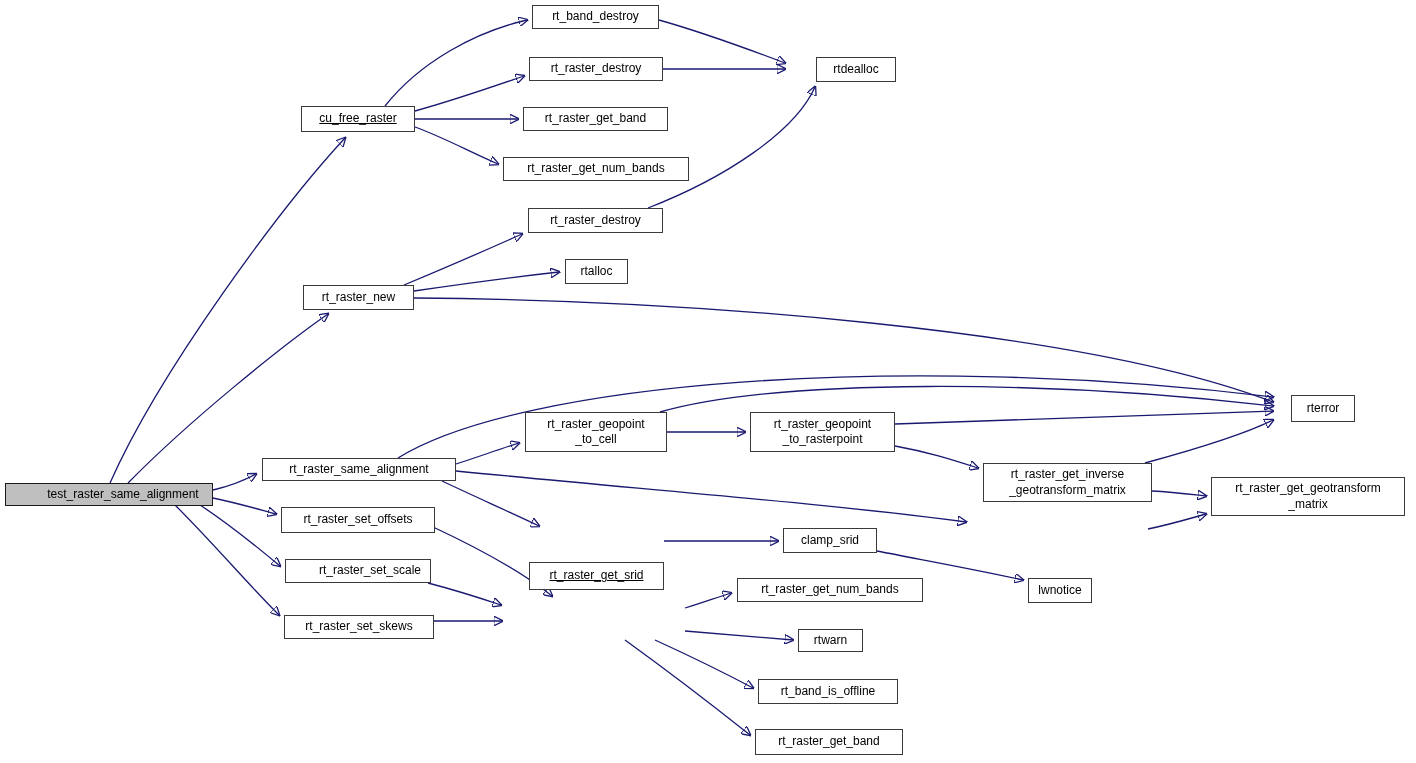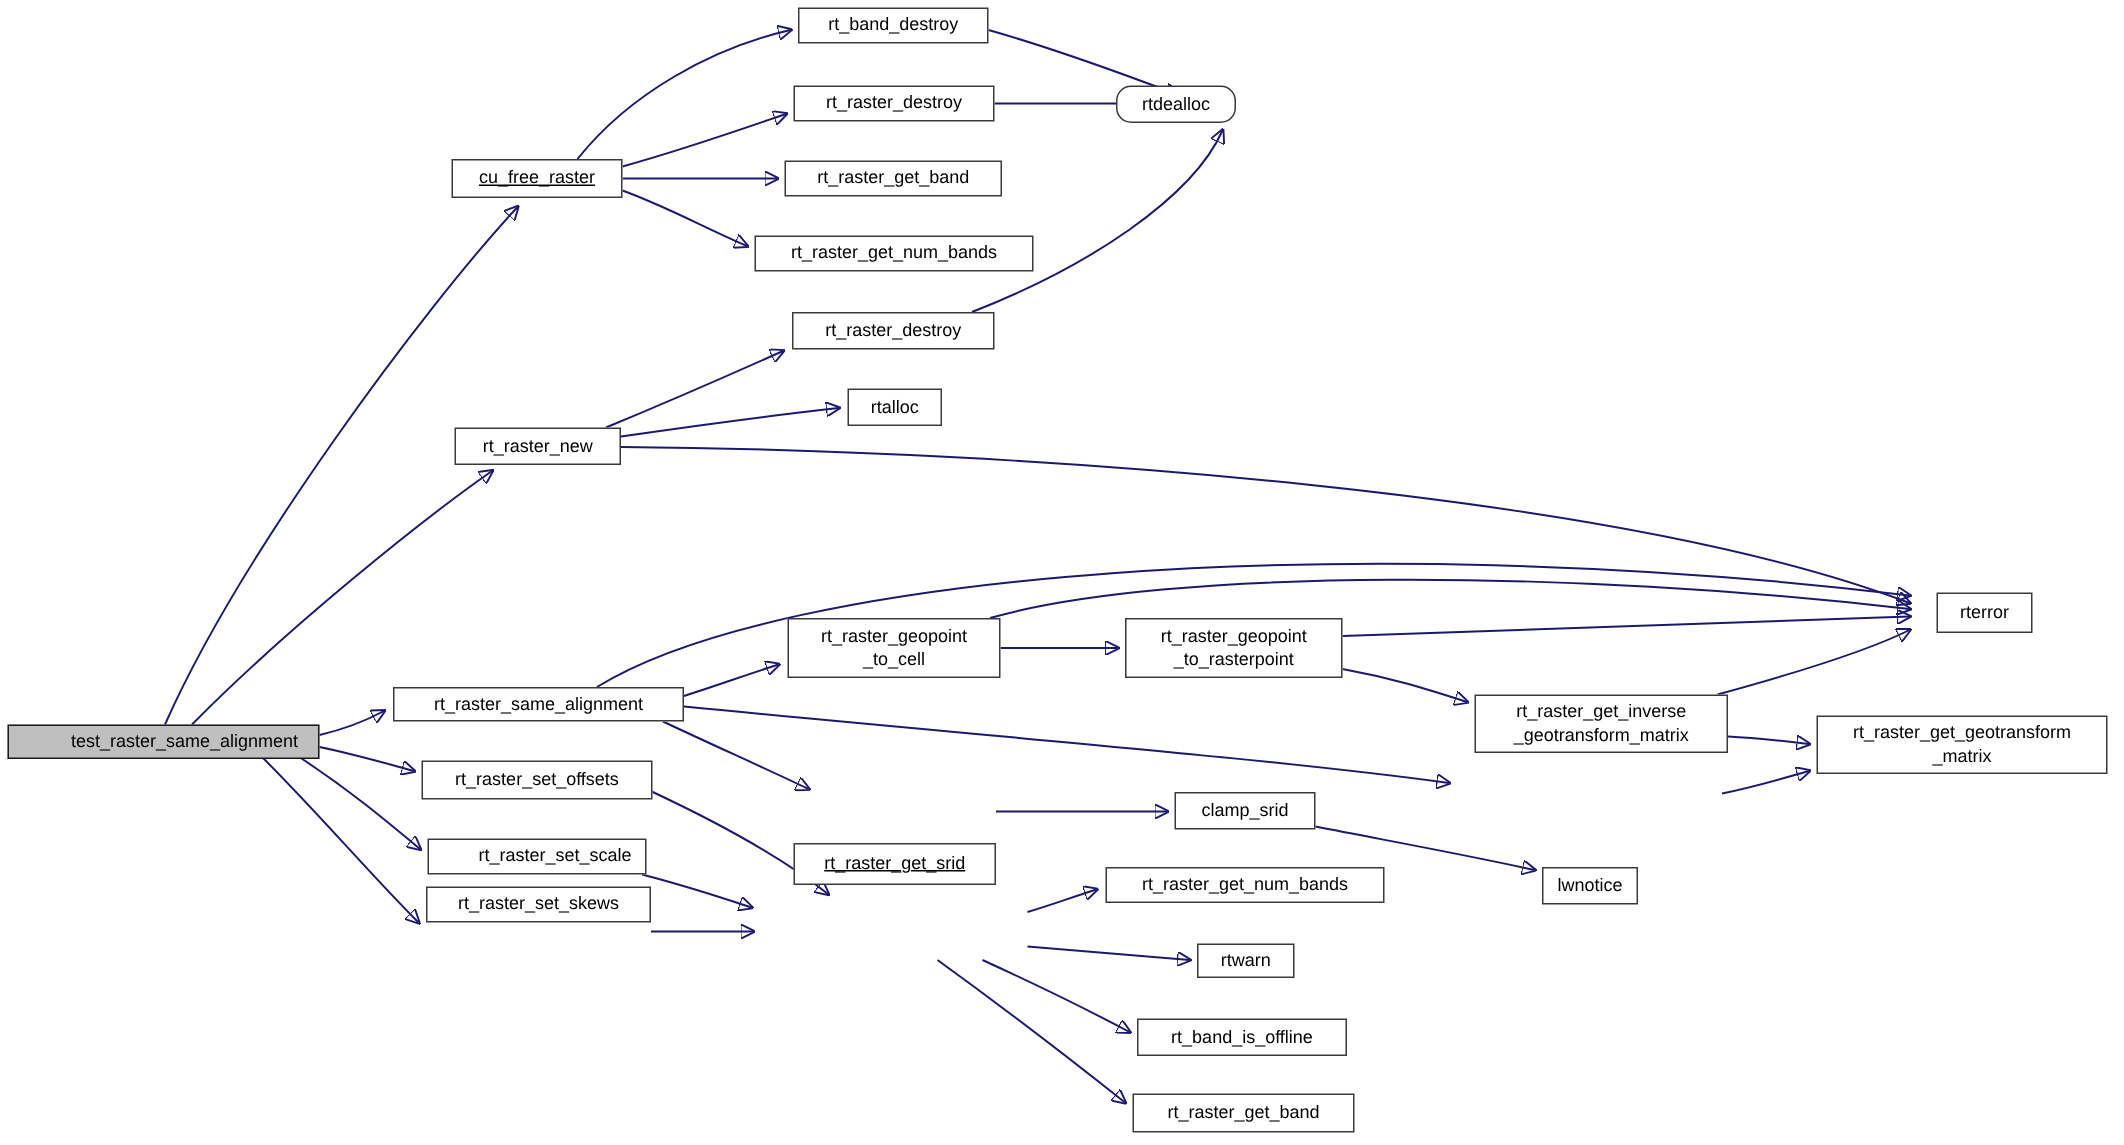--- a/index.html
+++ b/index.html
@@ -81,21 +81,21 @@
     <path marker-end="url(#arrow)" d="M685,608 C702,603 715,598 731,593"></path>
     <path marker-end="url(#arrow)" d="M685,631 C722,634 759,637 793,640"></path>
     <path marker-end="url(#arrow)" d="M655,640 C690,656 721,671 753,688"></path>
     <path marker-end="url(#arrow)" d="M625,640 C672,674 711,704 750,735"></path>
   </svg>
 
   <div class="node root" style="left:5px; top:483px; width:208px; height:23px;">test_raster_same_alignment</div>
   <div class="node" style="left:301px; top:106px; width:114px; height:26px;text-decoration:underline;">cu_free_raster</div>
   <div class="node" style="left:532px; top:5px; width:127px; height:24px;">rt_band_destroy</div>
   <div class="node" style="left:529px; top:57px; width:134px; height:24px;">rt_raster_destroy</div>
-  <div class="node" style="left:744px; top:57px; width:80px; height:25px;border-radius:10px;">rtdealloc</div>
+  <div class="node" style="left:816px; top:57px; width:80px; height:25px;">rtdealloc</div>
   <div class="node" style="left:523px; top:107px; width:145px; height:24px;">rt_raster_get_band</div>
   <div class="node" style="left:503px; top:157px; width:186px; height:24px;">rt_raster_get_num_bands</div>
   <div class="node" style="left:528px; top:208px; width:135px; height:25px;">rt_raster_destroy</div>
   <div class="node" style="left:565px; top:259px; width:63px; height:25px;">rtalloc</div>
   <div class="node" style="left:303px; top:285px; width:111px; height:25px;">rt_raster_new</div>
   <div class="node" style="left:1278px; top:395px; width:64px; height:27px;margin-left:13px;">rterror</div>
   <div class="node" style="left:525px; top:412px; width:142px; height:40px;">rt_raster_geopoint
 _to_cell</div>
   <div class="node" style="left:750px; top:412px; width:145px; height:40px;">rt_raster_geopoint
 _to_rasterpoint</div>
@@ -103,18 +103,18 @@
   <div class="node" style="left:983px; top:463px; width:169px; height:39px;">rt_raster_get_inverse
 _geotransform_matrix</div>
   <div class="node" style="left:1211px; top:477px; width:194px; height:39px;">rt_raster_get_geotransform
 _matrix</div>
   <div class="node" style="left:281px; top:507px; width:154px; height:26px;">rt_raster_set_offsets</div>
   <div class="node" style="left:783px; top:528px; width:94px; height:25px;">clamp_srid</div>
   <div class="node" style="left:529px; top:562px; width:135px; height:28px;text-decoration:underline;">rt_raster_get_srid</div>
   <div class="node" style="left:285px; top:559px; width:146px; height:24px;padding-left:24px;">rt_raster_set_scale</div>
   <div class="node" style="left:737px; top:578px; width:186px; height:24px;">rt_raster_get_num_bands</div>
   <div class="node" style="left:1028px; top:578px; width:64px; height:25px;">lwnotice</div>
-  <div class="node" style="left:284px; top:591px; width:150px; height:24px;">rt_raster_set_skews</div>
+  <div class="node" style="left:284px; top:615px; width:150px; height:24px;">rt_raster_set_skews</div>
   <div class="node" style="left:798px; top:629px; width:65px; height:23px;">rtwarn</div>
   <div class="node" style="left:758px; top:679px; width:140px; height:25px;">rt_band_is_offline</div>
   <div class="node" style="left:755px; top:729px; width:148px; height:26px;">rt_raster_get_band</div>
 
 </div>
 
 </body></html>

